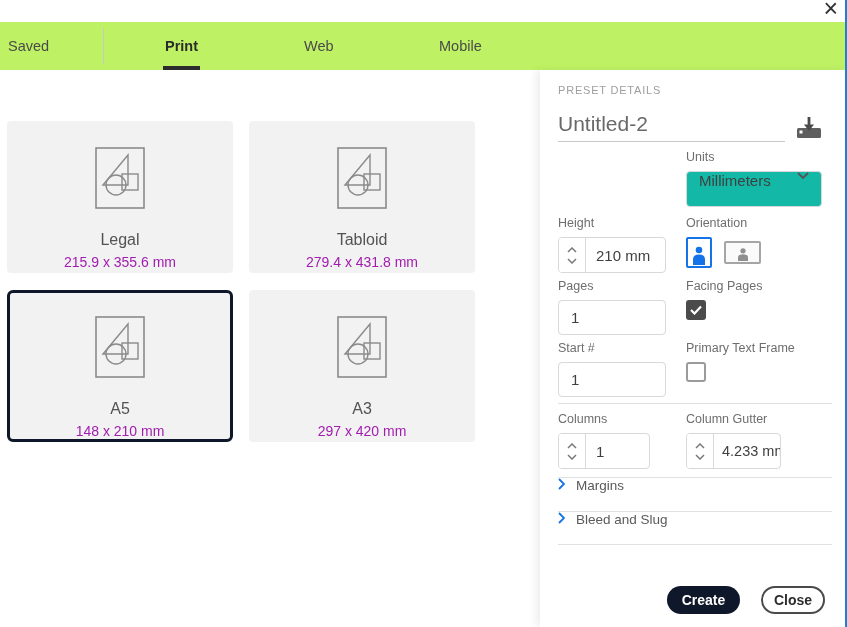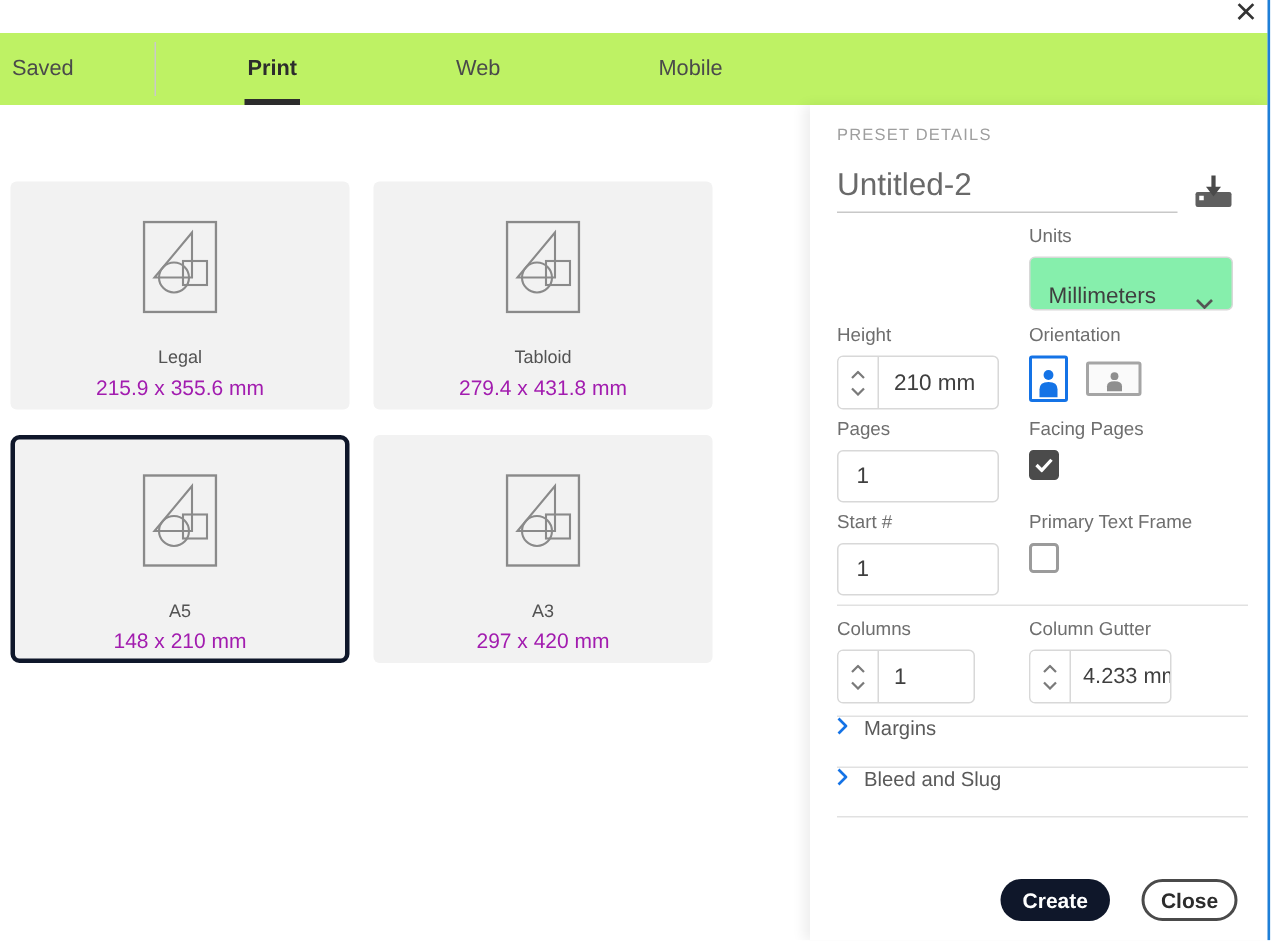--- a/index.html
+++ b/index.html
@@ -21,21 +21,21 @@
   .tab.active { color:#2c2c2c; font-weight:700; }
   .tab.active::after { content:""; position:absolute; left:0; right:0; bottom:0; height:4px; background:#2c2c2c; }
   .tab-divider { position:absolute; left:103px; top:6px; width:1px; height:36px; background:#c9c9c9; }
 
   
   .card { position:absolute; width:226px; height:152px; background:#f2f2f2; border-radius:4px;
           display:flex; flex-direction:column; align-items:center; cursor:pointer; }
   .card.selected { border:3px solid #0f172a; border-radius:6px; }
   .shape-icon { margin-top:26px; }
   .card.selected .shape-icon { margin-top:23px; }
-  .card-name { margin-top:22px; font-size:12px; color:#535353; }
+  .card-name { margin-top:22px; font-size:16px; color:#535353; }
   .card-size { margin-top:5px; font-size:14px; color:#a21caf; }
 
   
   .panel { position:absolute; left:540px; top:70px; width:307px; height:557px; background:#fff;
            box-shadow:-4px 0 8px rgba(0,0,0,.07); }
   .panel-header { position:absolute; left:18px; top:14px; font-size:11px; letter-spacing:.8px; color:#9e9e9e; }
   .name-input { position:absolute; left:18px; top:36px; width:227px; height:36px; border:none;
                 border-bottom:1px solid #c8c8c8; font-size:21px; font-weight:300; color:#696969;
                 font-family:"Liberation Sans",sans-serif; background:transparent; outline:none; }
   .save-icon { position:absolute; left:255px; top:46px; cursor:pointer; }
@@ -48,23 +48,23 @@
   .stepper { width:27px; border-right:1px solid #d8d8d8; display:flex; flex-direction:column;
              align-items:center; justify-content:center; gap:5px; cursor:pointer; background:#fff; }
   .numfield input { border:none; outline:none; min-width:0; flex:1; font-size:15px; color:#3f3f3f;
                     padding-left:10px; font-family:"Liberation Sans",sans-serif; background:transparent; }
   .numfield input.small { font-size:14.5px; padding-left:8px; }
 
   .textfield { border:1px solid #d8d8d8; border-radius:4px; height:35px; width:100%;
                font-size:15px; color:#3f3f3f; padding-left:12px; outline:none;
                font-family:"Liberation Sans",sans-serif; background:#fff; }
 
-  .select { display:flex; align-items:flex-end; justify-content:space-between; border:1px solid #d8d8d8;
+  .select { display:flex; align-items:flex-start; justify-content:space-between; border:1px solid #d8d8d8;
             border-radius:4px; height:36px; padding:0 12px; font-size:15px; color:#3f3f3f;
-            background:#86efac; cursor:pointer; }
+            background:#14b8a6; cursor:pointer; }
 
   .orient-row { display:flex; align-items:center; gap:12px; margin-top:2px; }
   .orient-p { width:26px; height:31px; border:2px solid #1473e6; border-radius:2px; background:#fff;
               display:flex; align-items:flex-end; justify-content:center; padding-bottom:1px; cursor:pointer; }
   .orient-l { width:37px; height:23px; border:2px solid #a5a5a5; border-radius:2px; background:#fafafa;
               display:flex; align-items:flex-end; justify-content:center; padding-bottom:1px; cursor:pointer; }
 
   .checkbox { width:20px; height:20px; border-radius:3px; border:2px solid #9b9b9b; background:#fff;
               display:flex; align-items:center; justify-content:center; cursor:pointer; }
   .checkbox svg { display:none; }

